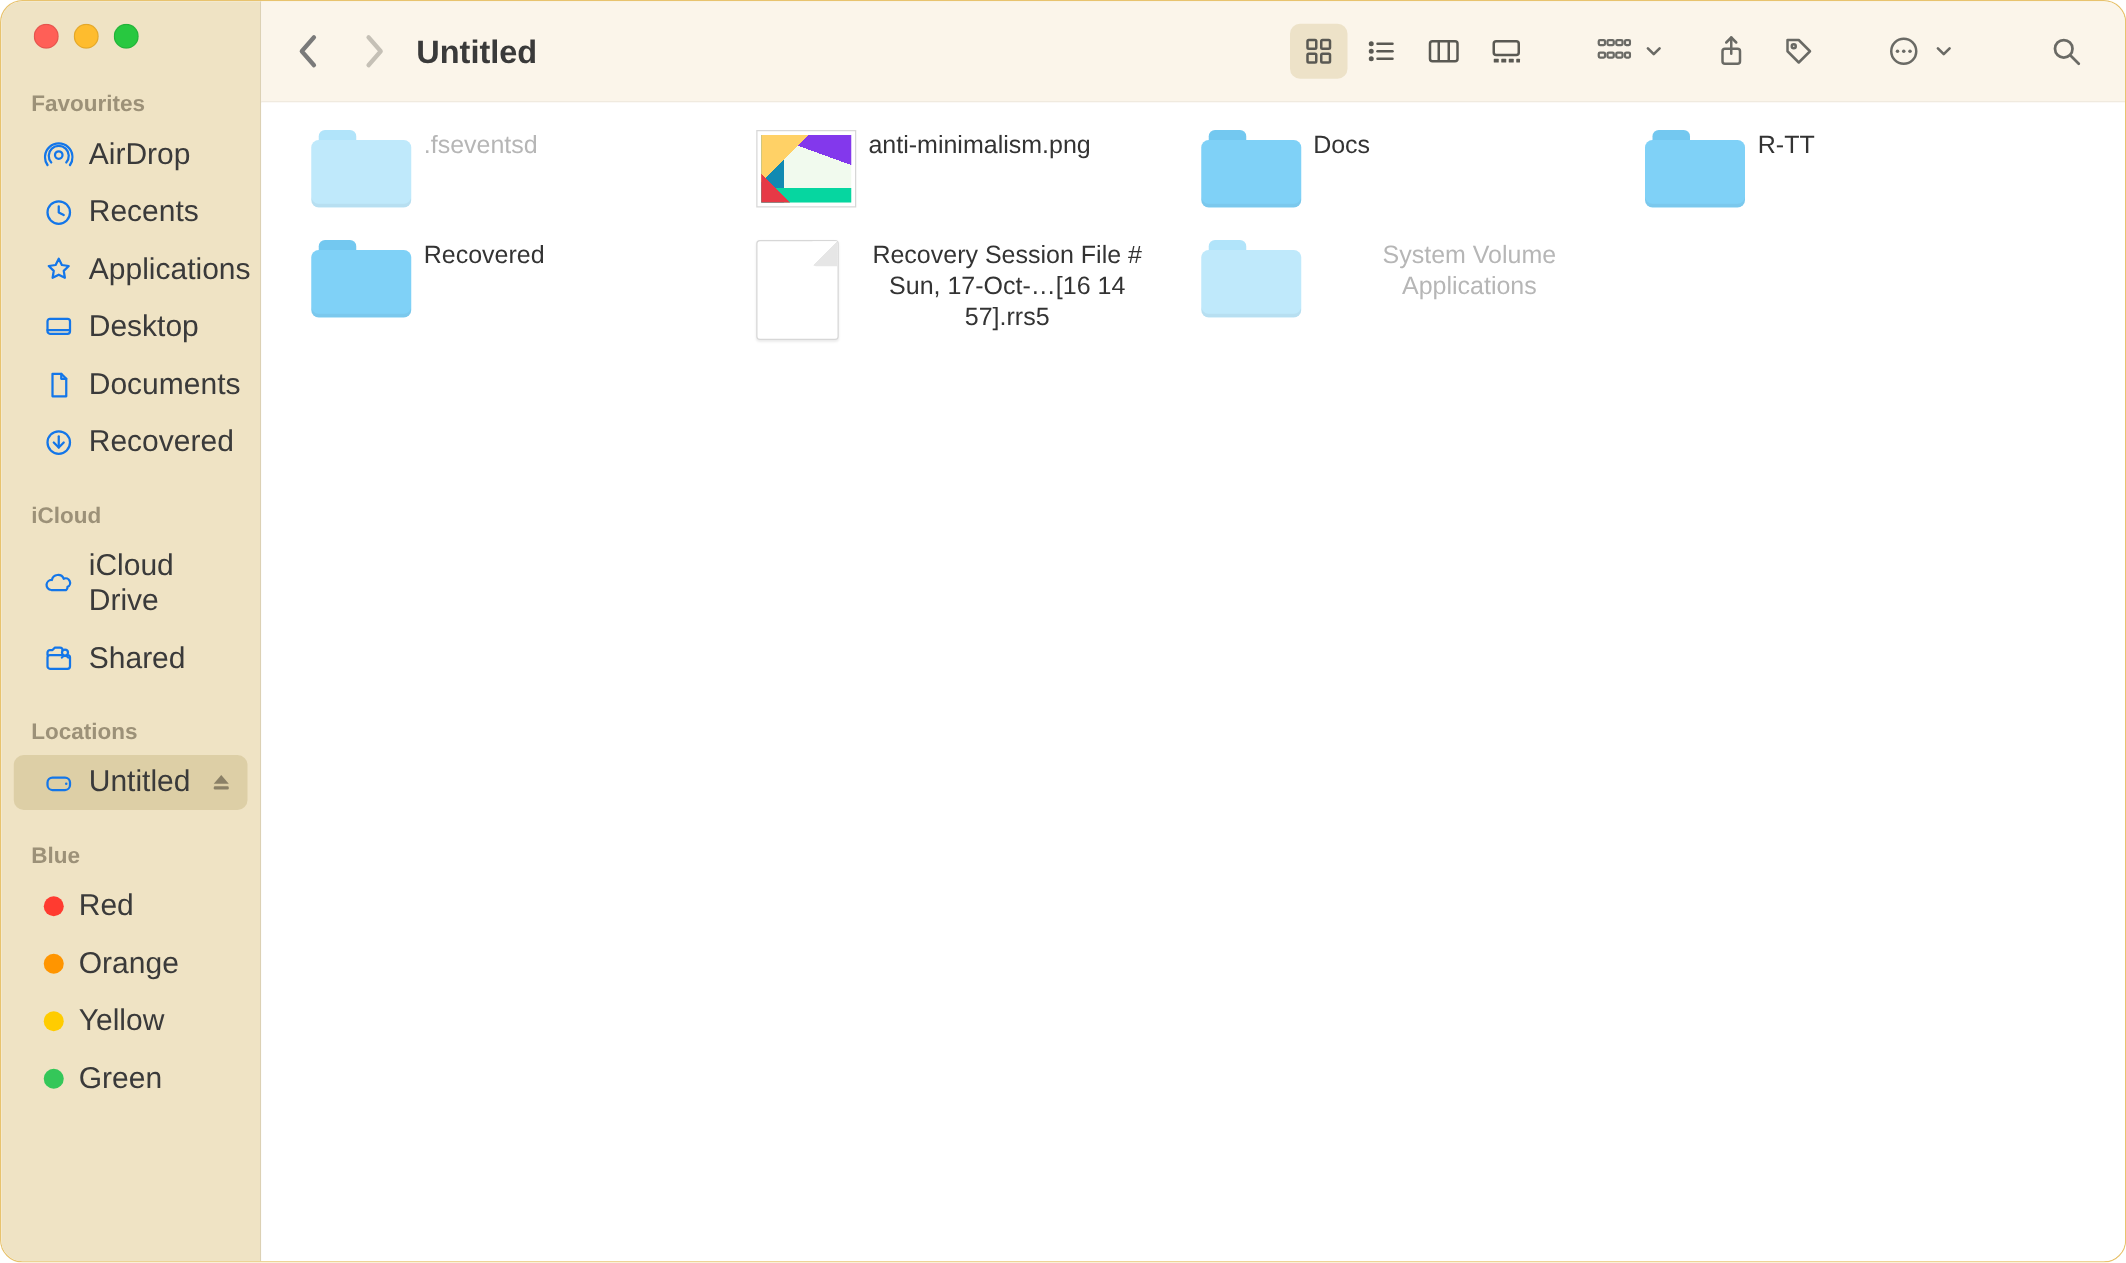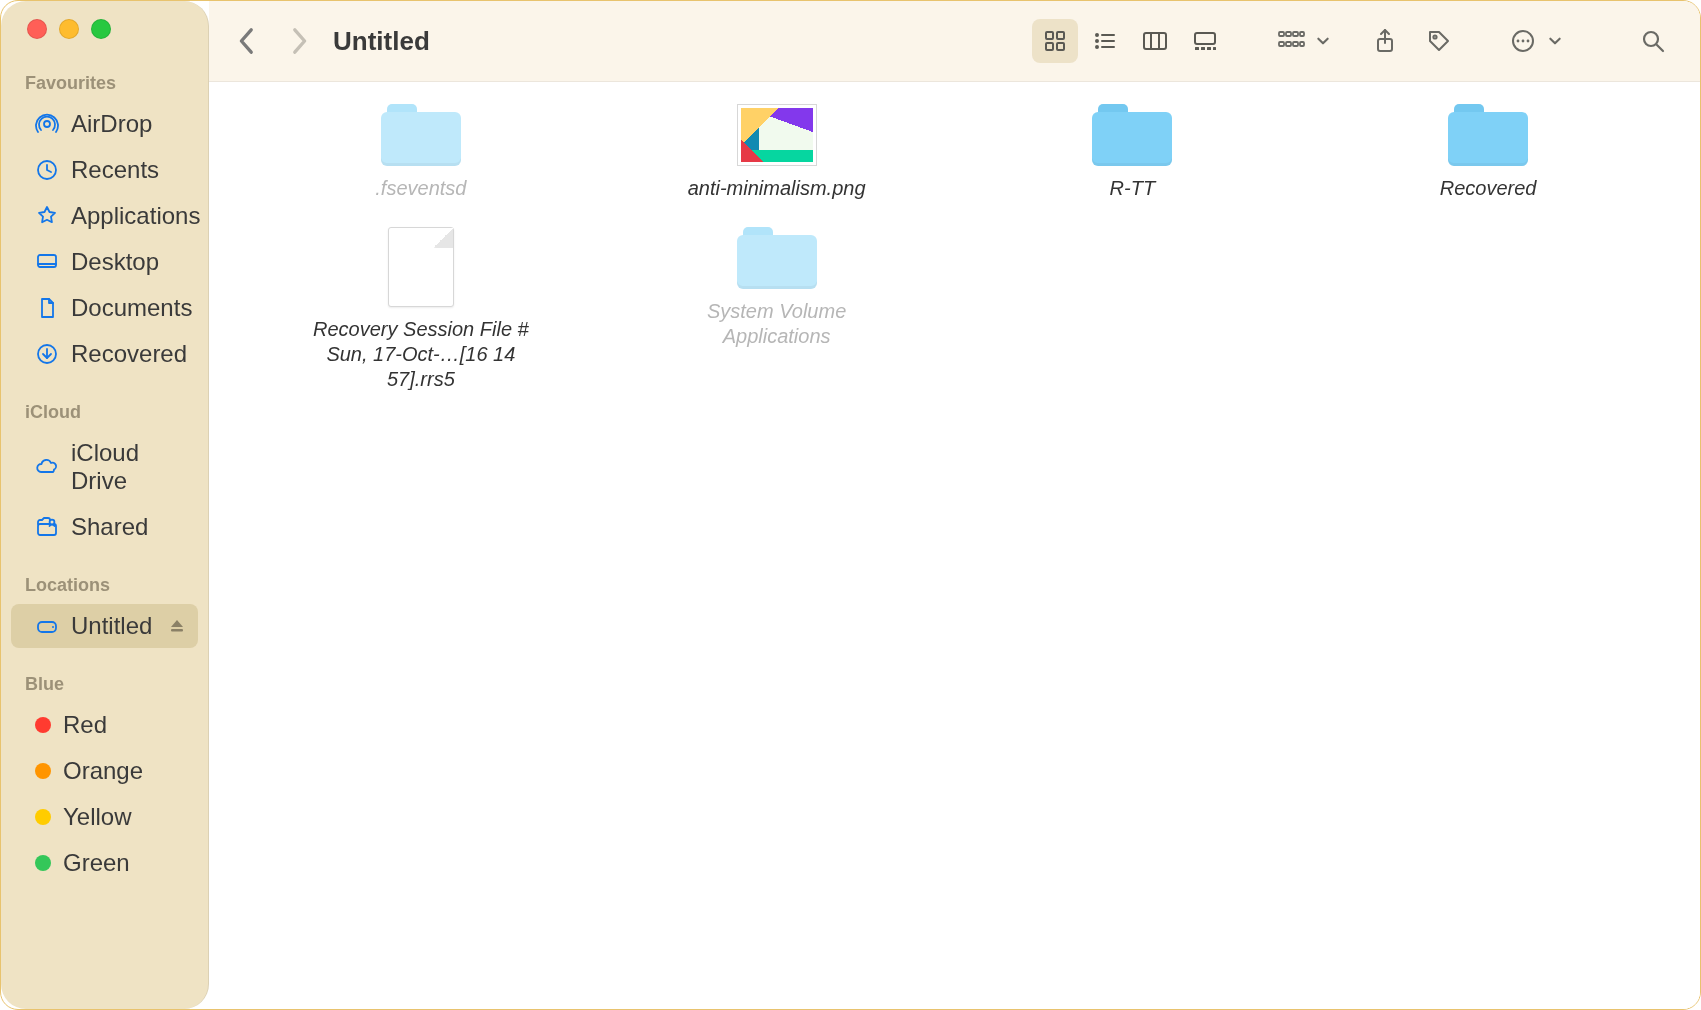--- a/index.html
+++ b/index.html
@@ -1,17 +1,17 @@
 <!DOCTYPE html>
 <html><head>
 <meta charset="utf-8">
 <style>
   html,body{margin:0;padding:0;height:100%;font-family:-apple-system,"Helvetica Neue",Arial,sans-serif;background:#fff;}
   .window{width:1701px;height:1010px;border:1px solid #e8c36e;border-radius:18px;overflow:hidden;display:flex;box-sizing:border-box;}
-  .sidebar{width:208px;background:linear-gradient(#efe3c4,#efe3c4);border-right:1px solid rgba(0,0,0,.08);padding-top:18px;box-sizing:border-box;overflow:hidden;border-radius:25px;}
+  .sidebar{width:208px;background:linear-gradient(#efe3c4,#efe3c4);border-right:1px solid rgba(0,0,0,.08);padding-top:18px;box-sizing:border-box;overflow:hidden;}
   .traffic{display:flex;gap:12px;padding-left:26px;margin-bottom:28px;}
   .dot{width:18px;height:18px;border-radius:50%;}
   .dot.red{background:#ff5f57;border:1px solid rgba(0,0,0,.1);}
   .dot.yellow{background:#febc2e;border:1px solid rgba(0,0,0,.1);}
   .dot.green{background:#28c840;border:1px solid rgba(0,0,0,.1);}
   .section-head{font-size:18px;font-weight:600;color:#9c9178;padding:6px 24px 6px 24px;}
   .item{display:flex;align-items:center;gap:12px;padding:8px 12px 8px 24px;font-size:24px;color:#3a3a3a;cursor:default;border-radius:8px;margin:2px 10px 2px 10px;}
   .item.selected{background:#ddcfa6;}
   .item .ico{width:24px;height:24px;color:#1376e9;flex-shrink:0;}
   .tag-dot{width:16px;height:16px;border-radius:50%;flex-shrink:0;}
@@ -22,21 +22,21 @@
   .nav-btn.disabled{color:#c5c0b6;}
   .title{font-size:26px;font-weight:600;color:#3a3a3a;margin-left:4px;}
   .spacer{flex:1;}
   .view-group{display:flex;background:transparent;border-radius:10px;padding:2px;gap:4px;}
   .view-btn{width:46px;height:44px;display:flex;align-items:center;justify-content:center;color:#5a5953;border-radius:8px;}
   .view-btn.active{background:#ede2c8;}
   .tool-btn{width:46px;height:44px;display:flex;align-items:center;justify-content:center;color:#6a6a65;border-radius:8px;}
   .tool-group{display:flex;align-items:center;gap:2px;margin-left:30px;}
   .content{flex:1;background:#fff;padding:22px 40px;}
   .grid{display:grid;grid-template-columns:repeat(4,1fr);gap:26px 12px;}
-  .file{display:flex;flex-direction:column;align-items:center;text-align:center;gap:10px;font-size:20px;color:#333;font-style:italic;}
+  .file{display:flex;flex-direction:row;align-items:flex-start;text-align:center;gap:10px;font-size:20px;color:#333;}
   .file.dim{color:#b6b6b6;}
   .folder-ico{width:80px;height:62px;position:relative;}
   .folder-ico::before{content:"";position:absolute;top:0;left:6px;width:30px;height:12px;background:var(--ftop,#73c8f0);border-radius:5px 5px 0 0;}
   .folder-ico::after{content:"";position:absolute;top:8px;left:0;right:0;bottom:0;background:var(--fcol,#7fd1f7);border-radius:6px;box-shadow:inset 0 -3px 0 rgba(0,0,0,.04);}
   .folder-ico.dim{--fcol:#bfe9fb;--ftop:#b1e4fa;}
   .doc-ico{width:64px;height:78px;background:#fff;border:1px solid #d7d7d7;border-radius:3px;position:relative;box-shadow:0 1px 2px rgba(0,0,0,.08);}
   .doc-ico::after{content:"";position:absolute;top:0;right:0;width:20px;height:20px;background:linear-gradient(135deg,#fff 0 50%,#e6e6e6 50% 100%);border-bottom-left-radius:3px;}
   .img-ico{width:80px;height:62px;background:#fff;border:1px solid #d7d7d7;padding:3px;box-sizing:border-box;}
   .img-ico-inner{width:100%;height:100%;background:
     linear-gradient(45deg,#e63946 0 18%,transparent 18%),
@@ -288,20 +288,24 @@
             <div class="file-name">.fseventsd</div>
           </div>
           <div class="file">
             <div class="img-ico">
               <div class="img-ico-inner"></div>
             </div>
             <div class="file-name">anti-minimalism.png</div>
           </div>
           <div class="file">
             <div class="folder-ico"></div>
+            <div class="file-name">Docs</div>
+          </div>
+          <div class="file">
+            <div class="folder-ico"></div>
             <div class="file-name">R-TT</div>
           </div>
           <div class="file">
             <div class="folder-ico"></div>
             <div class="file-name">Recovered</div>
           </div>
           <div class="file">
             <div class="doc-ico"></div>
             <div class="file-name">Recovery Session File # Sun, 17-Oct-…[16 14 57].rrs5</div>
           </div>

